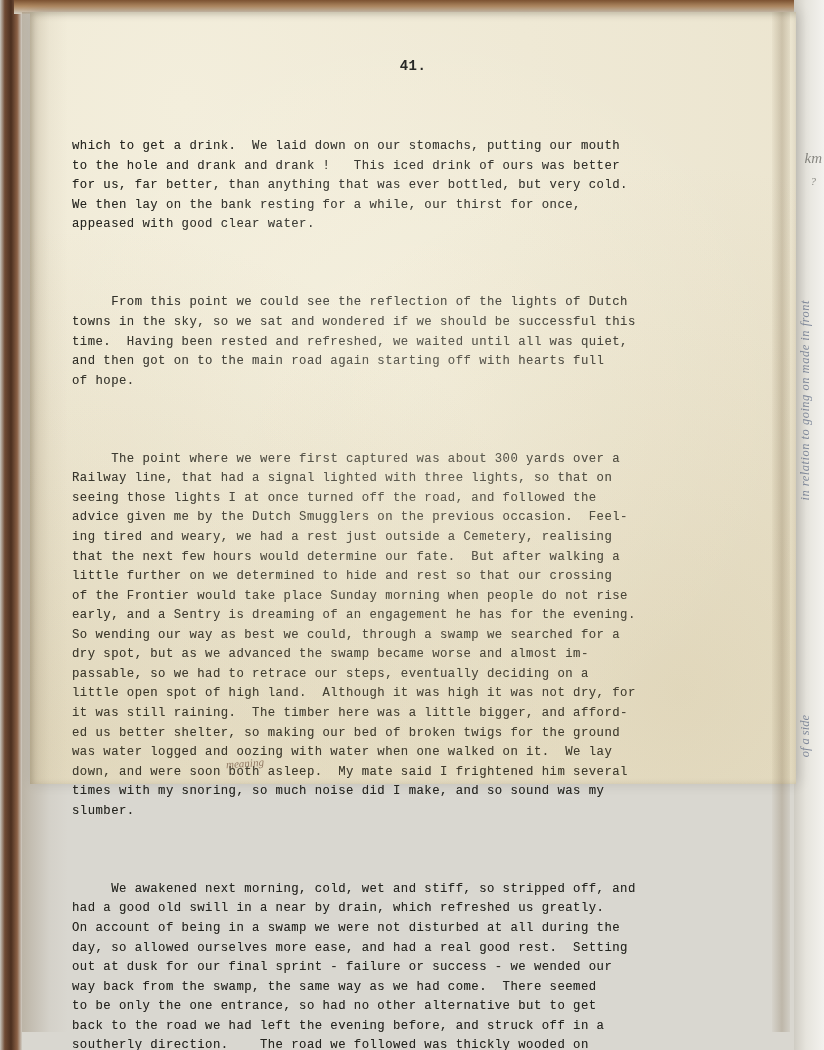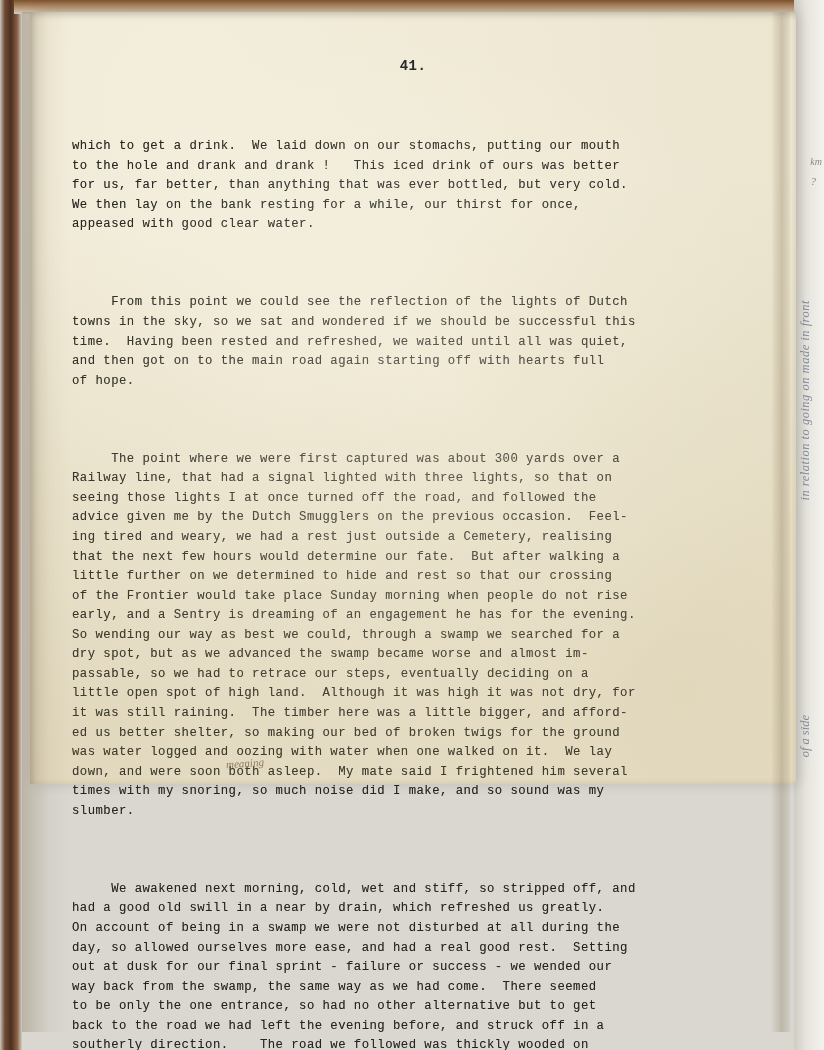--- a/index.html
+++ b/index.html
@@ -130,22 +130,22 @@
     color: #3a4a6b;
     opacity: 0.62;
     font-style: italic;
   }
   #margin-note-1 {
     right: 8px; top: 175px;
     font-size: 11px;
     color: #4a4a44;
   }
   #margin-note-2 {
-    right: 2px; top: 156px;
-    font-size: 10px;
+    right: 2px; top: 150px;
+    font-size: 15px;
     color: #4a4a44;
   }
   #margin-note-vertical {
     right: 6px; top: 300px;
     width: 20px;
     writing-mode: vertical-rl;
     transform: rotate(180deg);
     font-size: 12.5px;
     letter-spacing: 0.5px;
     color: #3f4f70;

